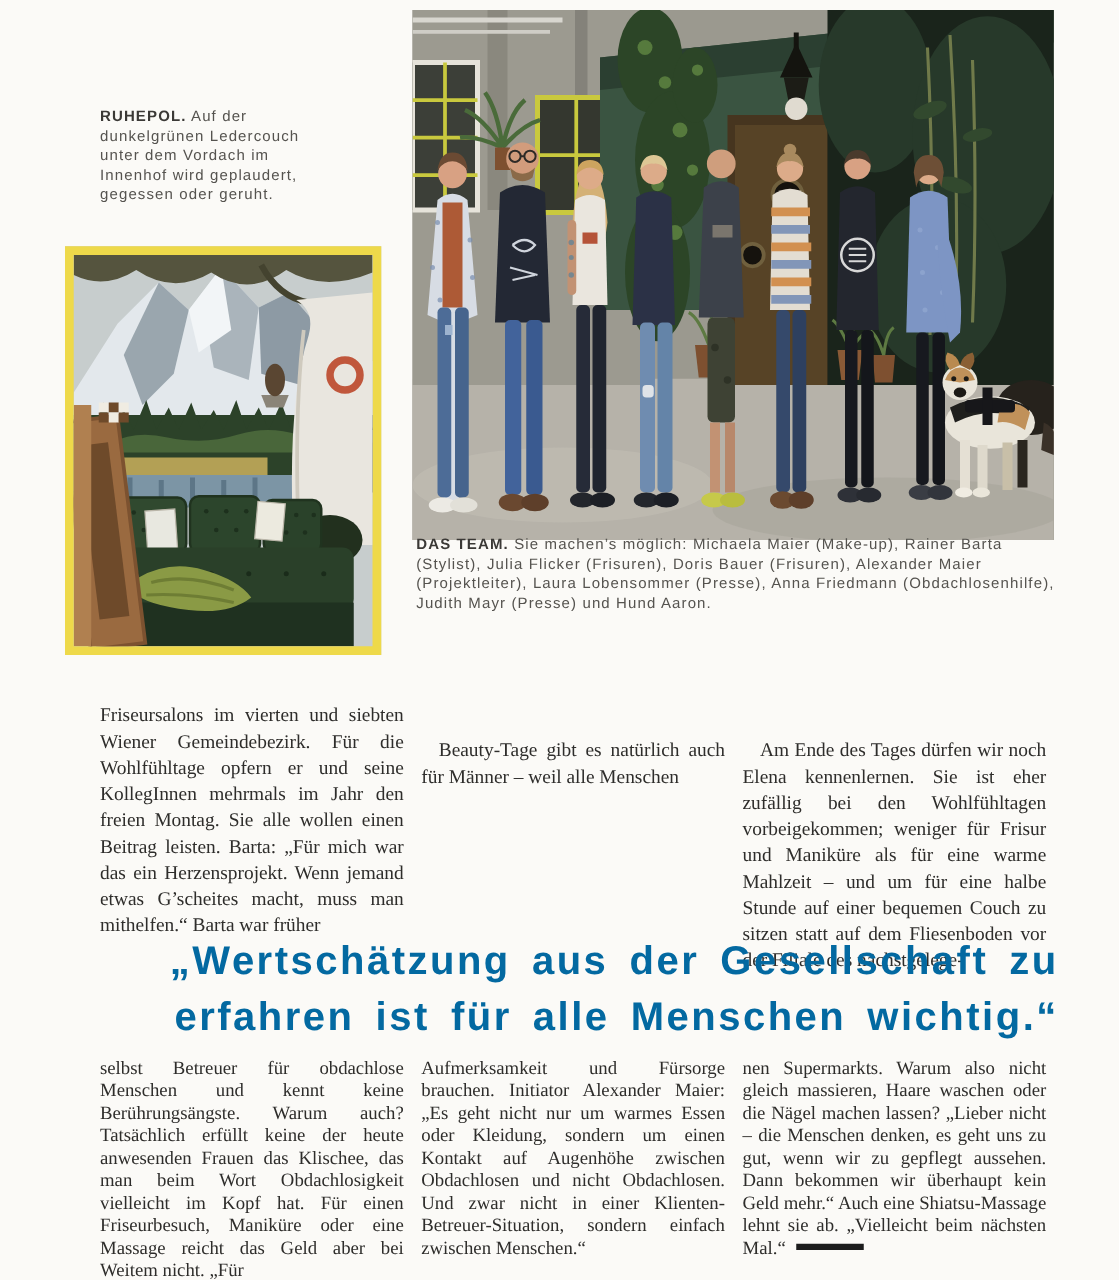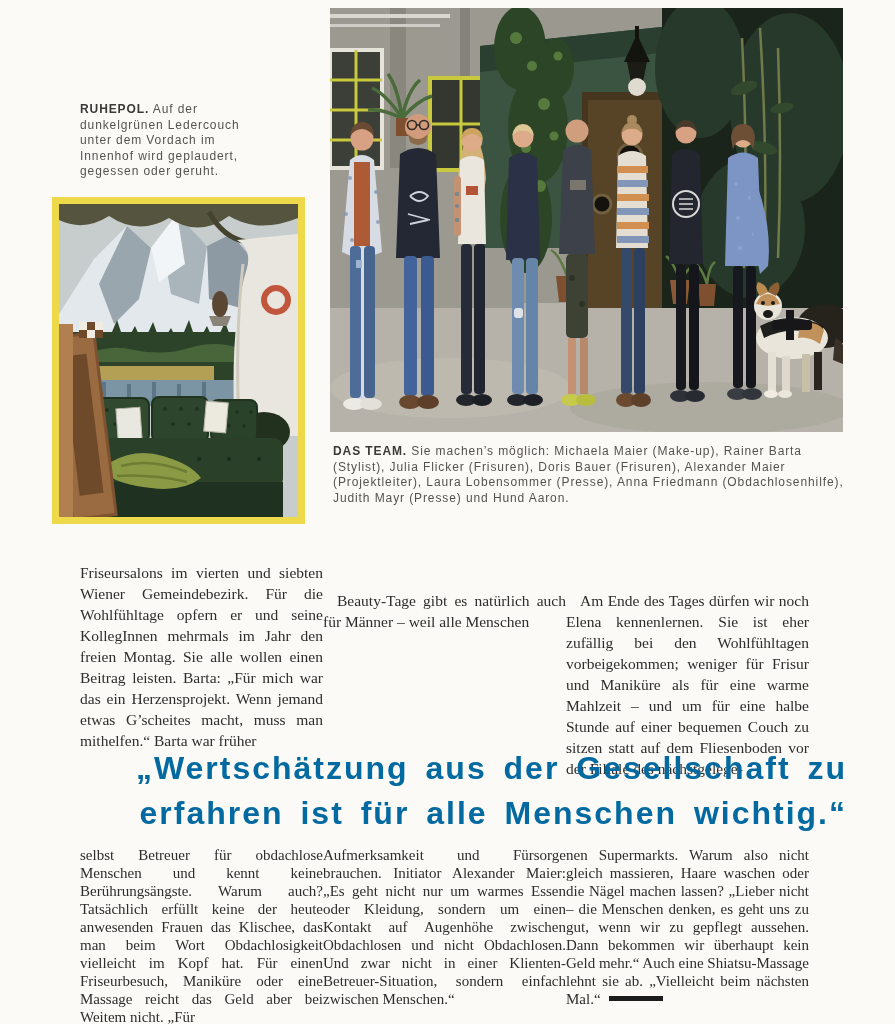--- a/index.html
+++ b/index.html
@@ -13,38 +13,37 @@
   }
   .abs { position:absolute; }
 
   
   .caption {
     font-family:"Liberation Sans", sans-serif;
     font-size:12px;
     line-height:15.5px;
     letter-spacing:0.9px;
     color:#55534f;
-    margin-top:16px;
   }
   .cap-label { font-weight:bold; color:#3b3936; }
 
   .ruhepol { left:80px; top:86px; width:182px; }
   .team-caption { left:333px; top:428px; width:514px; }
 
   
   .photo-left {
     left:52px; top:197px; width:253px; height:327px;
     border:7px solid #eed94a;
     background:#c7cdcd;
   }
   .photo-left svg, .photo-main svg { display:block; width:100%; height:100%; }
   .photo-main { left:330px; top:8px; width:513px; height:424px; background:#9b998f; }
 
   
-  .cols { display:flex; width:757px; left:80px; }
+  .cols { display:flex; gap:14px; width:757px; left:80px; }
   .col { width:243px; text-align:justify; }
   .cols-top { top:562px; font-size:15.5px; line-height:21px; }
   .cols-bottom { top:846px; font-size:15px; line-height:18px; }
   .col p { text-align:justify; }
   .indent { text-indent:14px;margin-top:28px; }
 
   .pullquote {
     left:47px; top:746px; width:800px;
     font-family:"Liberation Sans", sans-serif;
     font-weight:bold;

